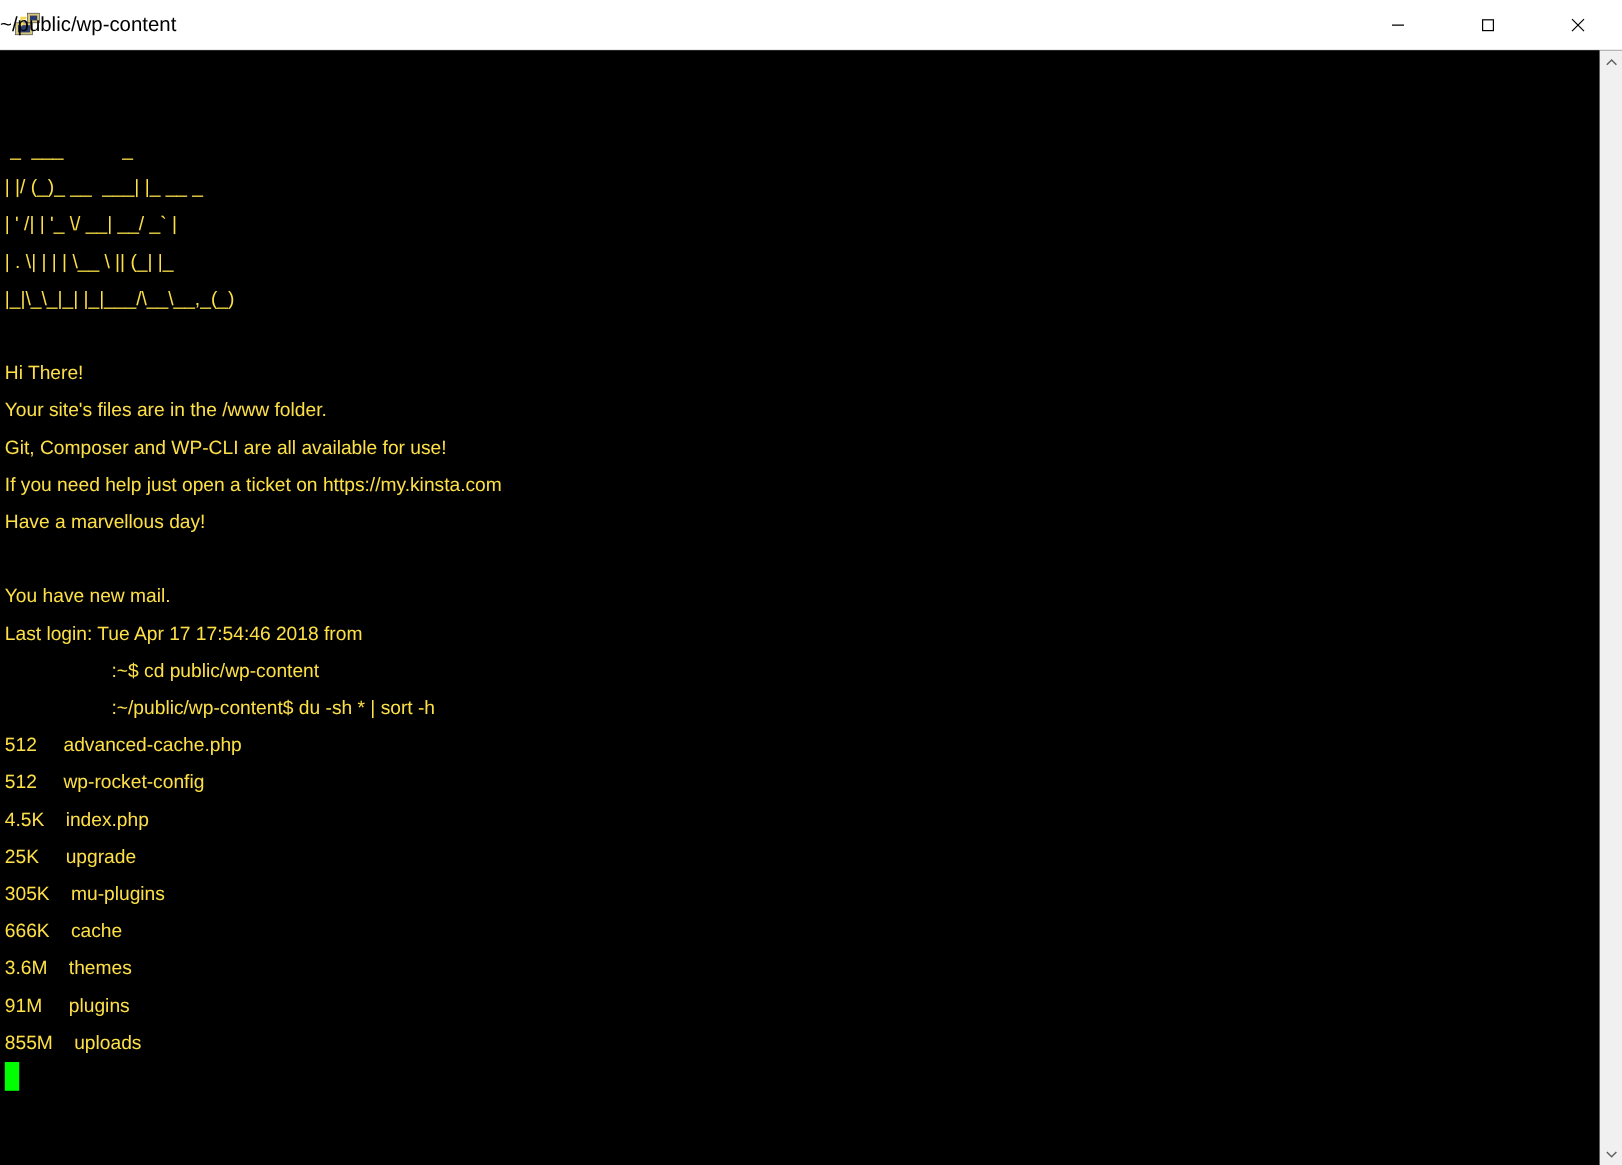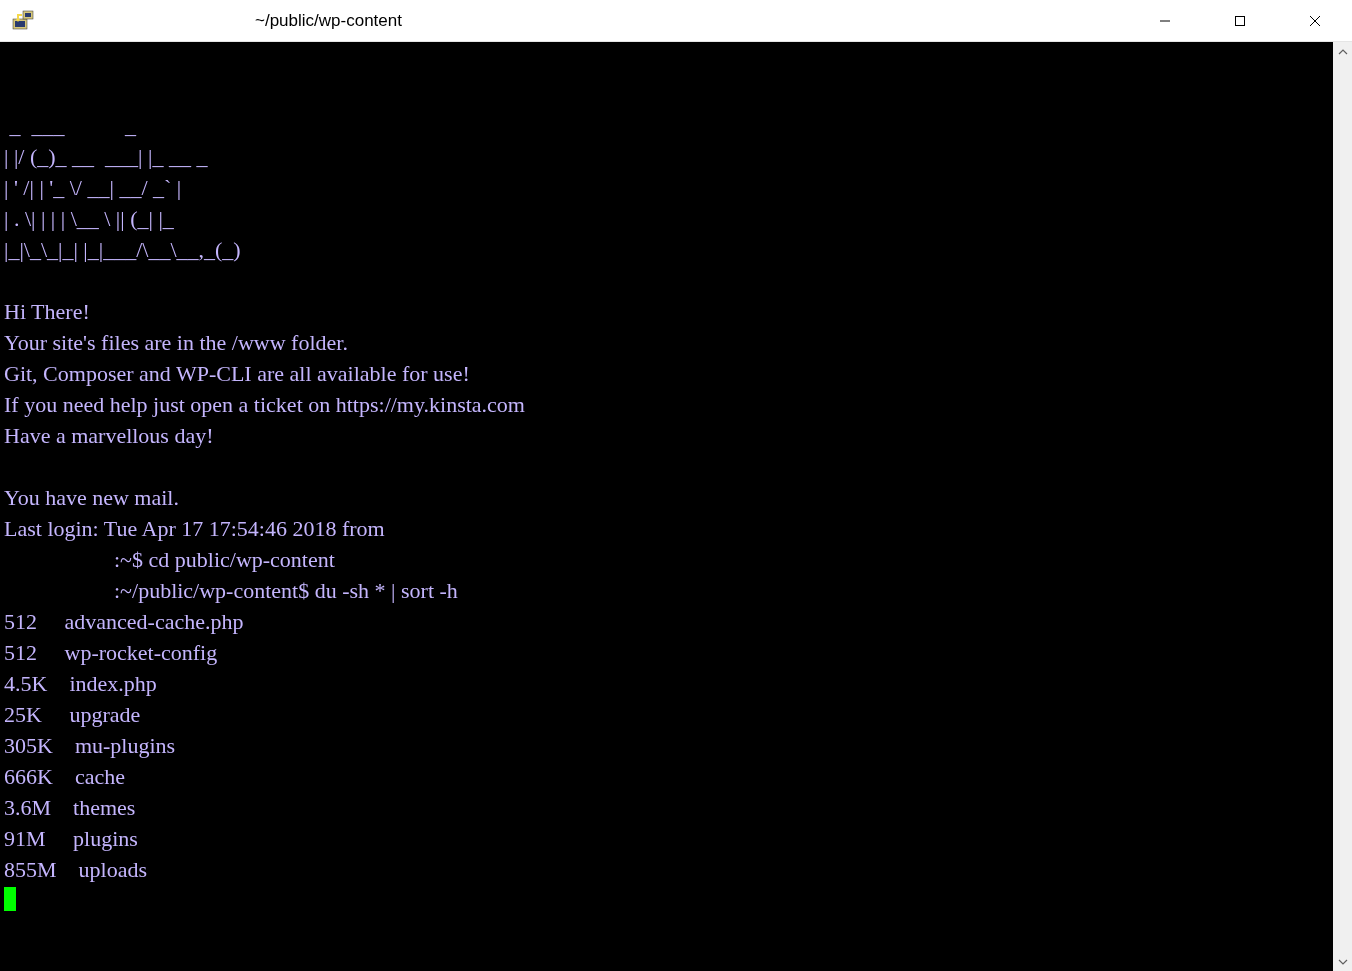--- a/index.html
+++ b/index.html
@@ -29,21 +29,20 @@
       margin-left: 10px;
       display: flex;
       align-items: center;
       justify-content: center;
     }
     .titlebar-title {
       position: absolute;
       left: 0;
       right: 0;
       text-align: left;
-      padding-left: 255px;
       font-size: 17px;
       color: #000;
       pointer-events: none;
     }
     .window-controls {
       position: absolute;
       right: 0;
       top: 0;
       height: 100%;
       display: flex;
@@ -61,23 +60,23 @@
     .terminal-wrapper {
       position: relative;
       width: 100%;
       height: calc(100% - 42px);
       background: #000;
     }
     .terminal {
       width: calc(100% - 19px);
       height: 100%;
       background: #000;
-      color: #c4b5fd;
-      font-family: Liberation Serif, serif;
-      font-size: 22px;
+      color: #fde047;
+      font-family: Liberation Sans, sans-serif;
+      font-size: 16px;
       line-height: 31px;
       padding: 6px 4px;
       white-space: pre;
       overflow: hidden;
     }
     .scrollbar-track {
       position: absolute;
       right: 0;
       top: 0;
       width: 19px;

